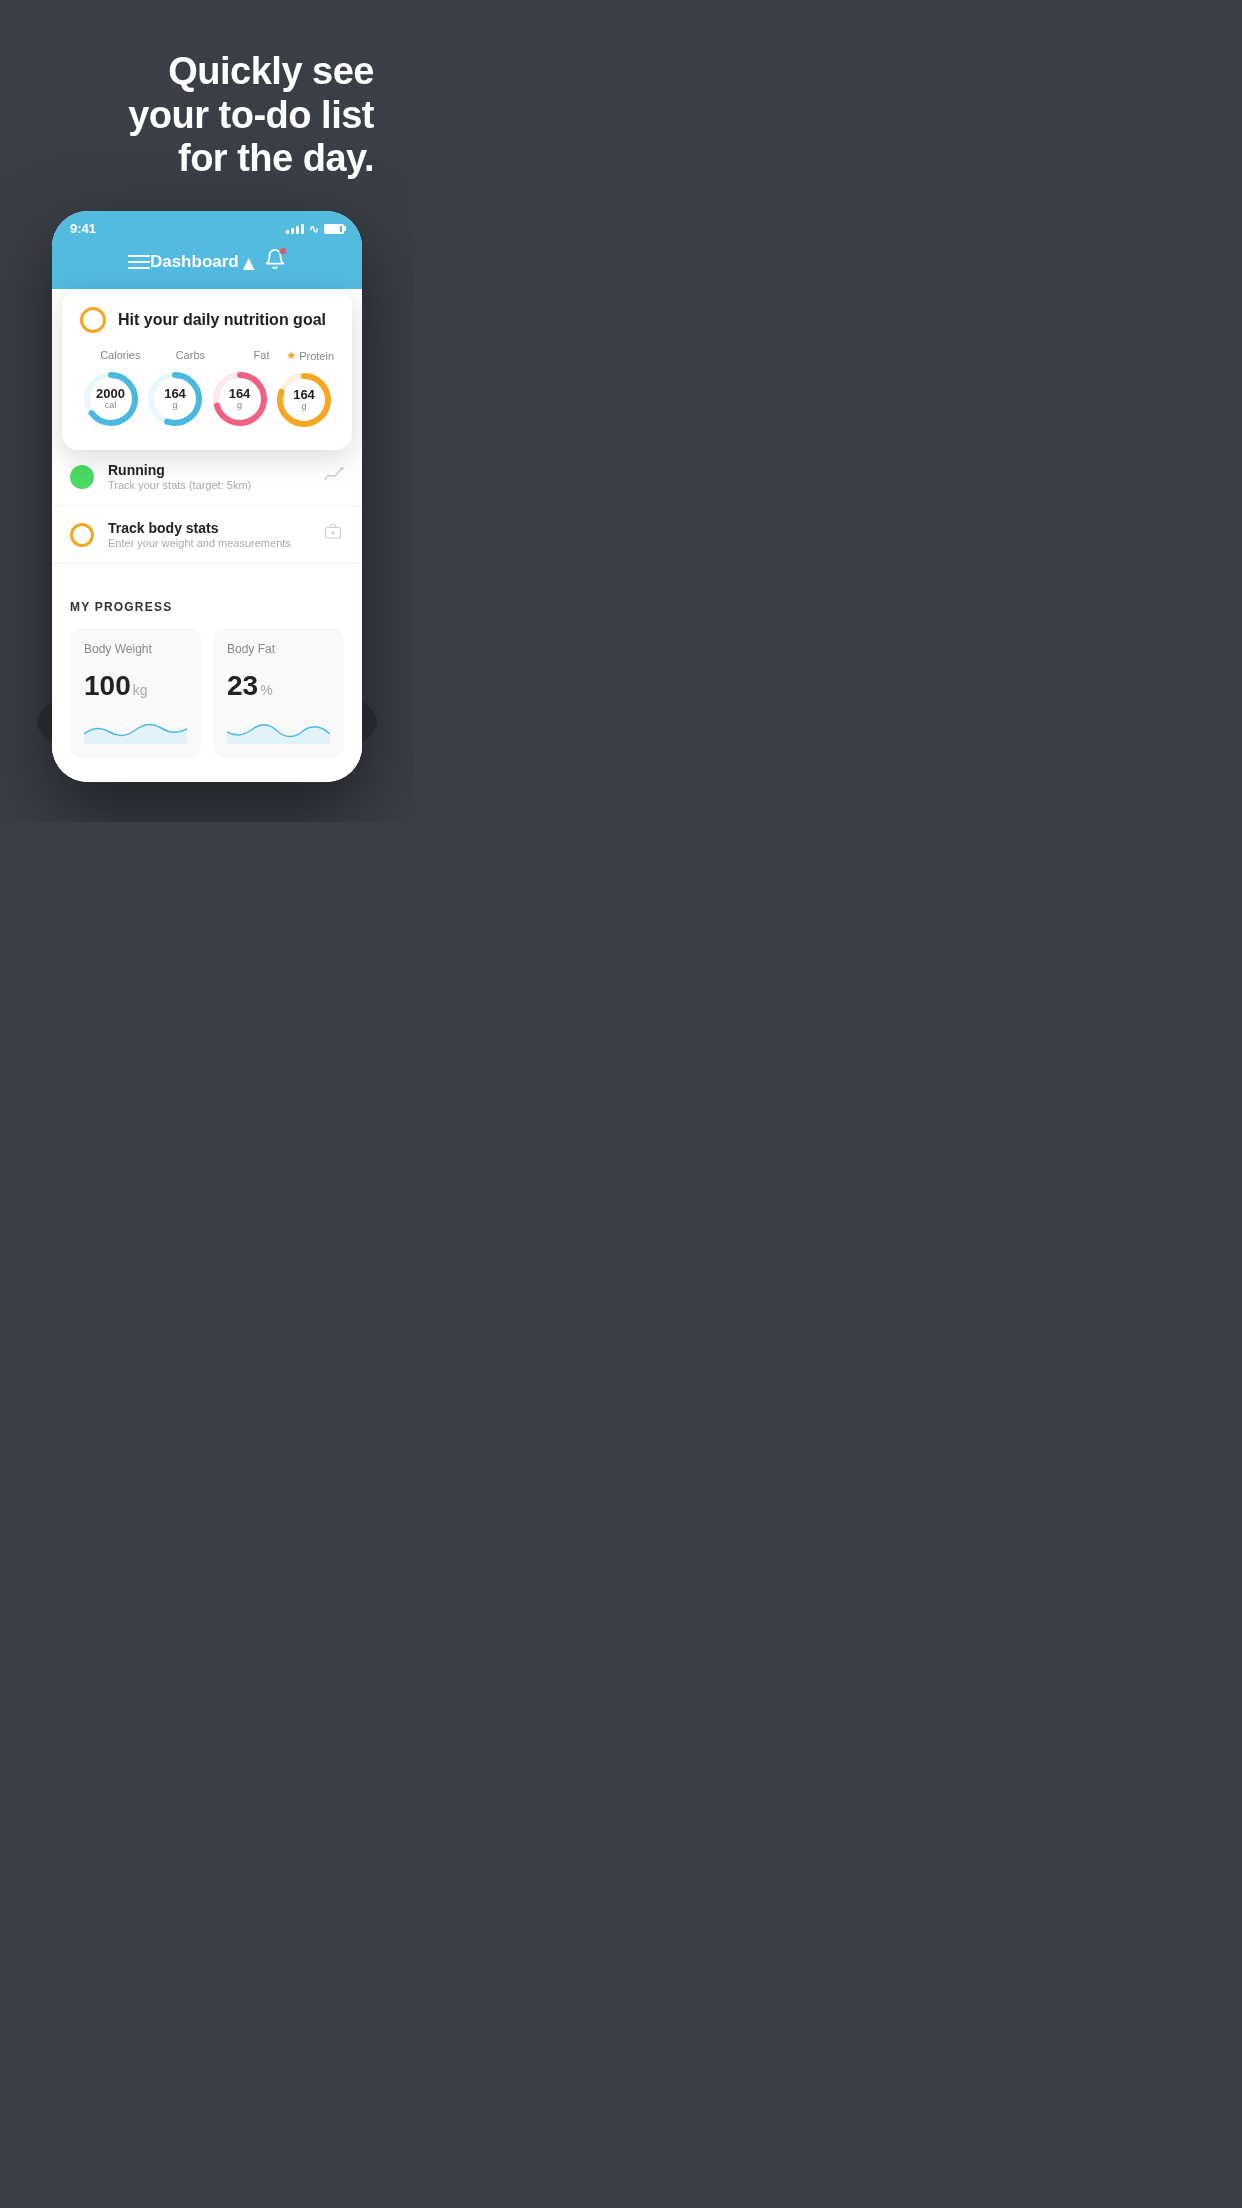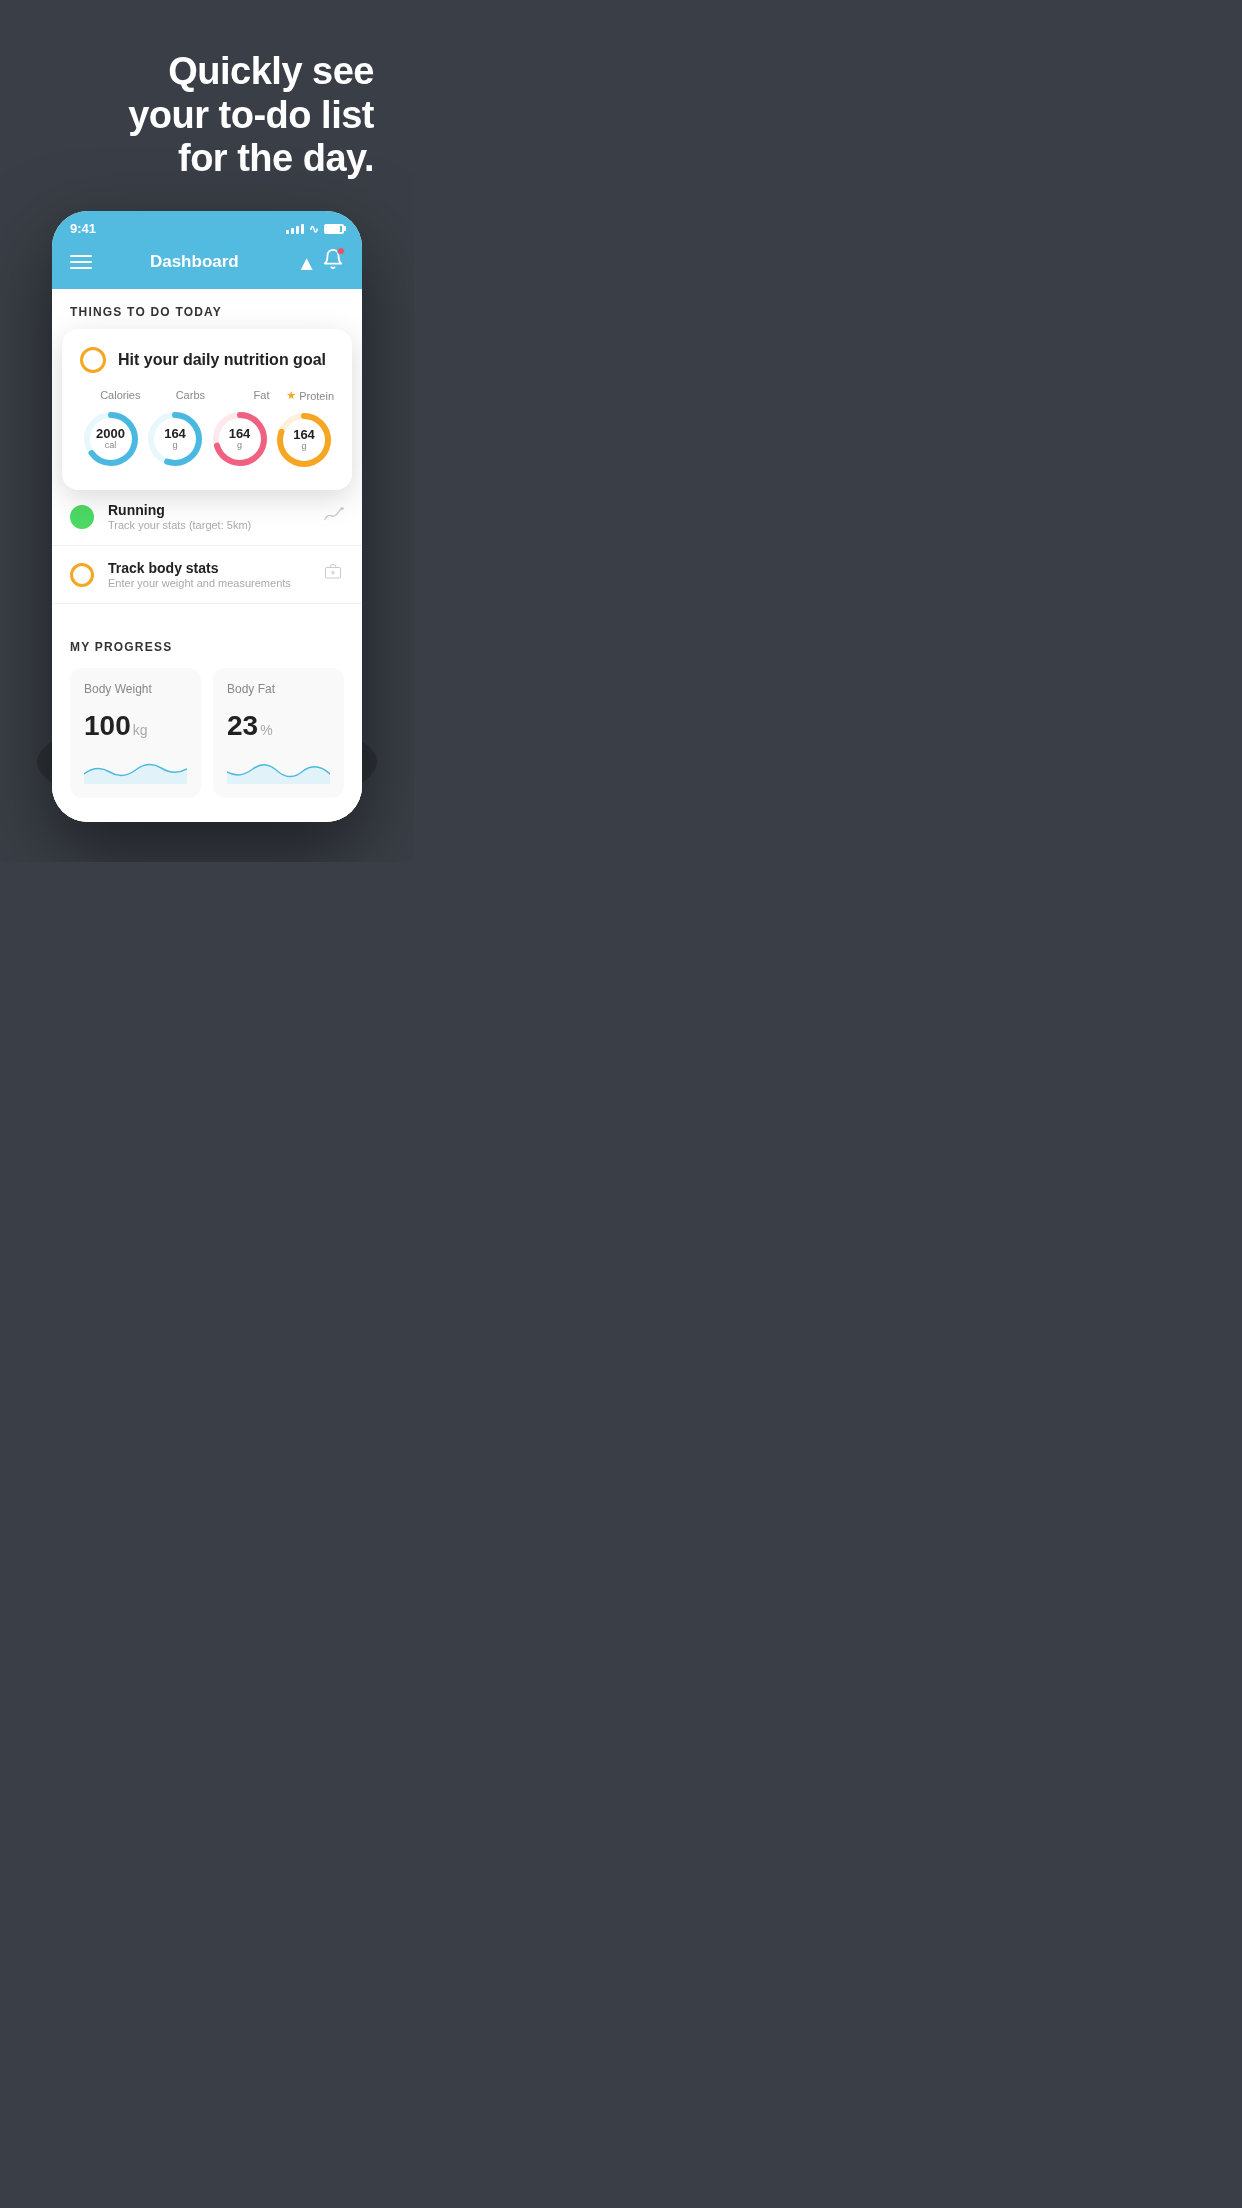--- a/index.html
+++ b/index.html
@@ -107,21 +107,21 @@
       width: 90%;
       height: 100%;
       background: #fff;
       border-radius: 1px;
     }
 
     
     .nav-bar {
       background: #53bae0;
       display: flex;
-      justify-content: space-between;
+      justify-content: center;
       align-items: center;
       padding: 8px 18px 14px 18px;
     }
     .nav-hamburger {
       display: flex;
       flex-direction: column;
       gap: 4px;
       cursor: pointer;
     }
     .nav-hamburger span {
@@ -404,21 +404,20 @@
           <svg width="22" height="22" viewBox="0 0 24 24" fill="none" stroke="white" stroke-width="2" stroke-linecap="round" stroke-linejoin="round">
             <path d="M18 8A6 6 0 0 0 6 8c0 7-3 9-3 9h18s-3-2-3-9"></path>
             <path d="M13.73 21a2 2 0 0 1-3.46 0"></path>
           </svg>
           <div class="bell-dot"></div>
         </div>
       </div>
 
       <div class="phone-body">
 
-        <div class="section-header">THINGS TO DO TODAY</div>
 
         <div class="floating-card">
           <div class="card-title-row">
             <div class="circle-check-yellow"></div>
             <span class="card-title">Hit your daily nutrition goal</span>
           </div>
           <div class="nutrition-cols">
 
             <div class="nutrition-col">
               <span class="nutrition-label">Calories</span>

